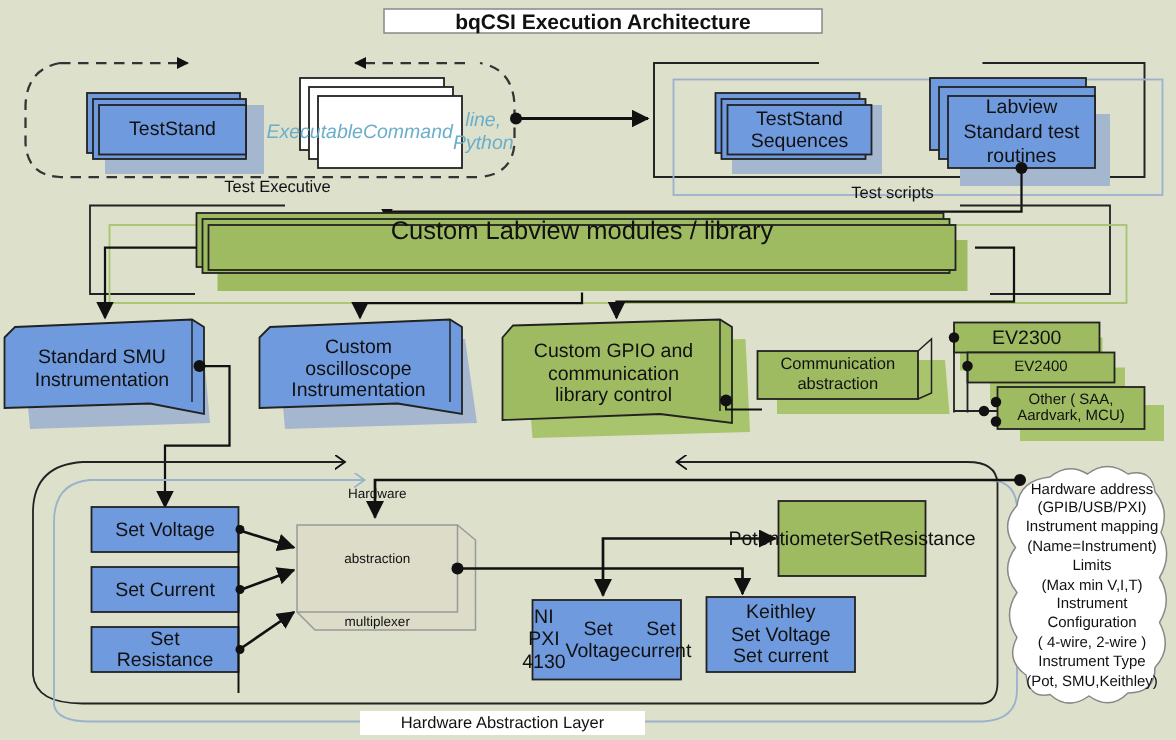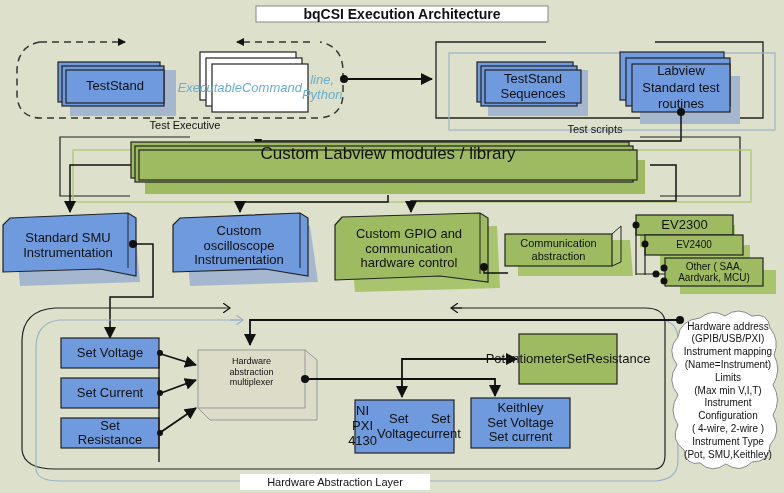--- a/index.html
+++ b/index.html
@@ -202,21 +202,21 @@
 
 <div class="lbl" style="left:173px;top:220px;width:132px;height:52px;flex-direction:column;font-size:13px;">
   <span>Custom</span>
   <span>oscilloscope</span>
   <span>Instrumentation</span>
 </div>
 
 <div class="lbl" style="left:335px;top:220px;width:148px;height:58px;flex-direction:column;font-size:13px;">
   <span>Custom GPIO and</span>
   <span>communication</span>
-  <span>hardware control</span>
+  <span>library control</span>
 </div>
 
 <div class="lbl" style="left:505px;top:234px;width:107px;height:32px;flex-direction:column;font-size:11px;">
   <span>Communication</span>
   <span>abstraction</span>
 </div>
 
 <div class="lbl" style="left:636px;top:215px;width:97px;height:20px;font-size:13px;">EV2300</div>
 <div class="lbl" style="left:645px;top:235px;width:98px;height:20px;font-size:10px;">EV2400</div>
 <div class="lbl" style="left:665px;top:258px;width:98px;height:28px;flex-direction:column;font-size:10px;">
@@ -224,21 +224,21 @@
   <span>Aardvark, MCU)</span>
 </div>
 
 <div class="lbl" style="left:61px;top:338px;width:98px;height:30px;font-size:13px;">Set Voltage</div>
 <div class="lbl" style="left:61px;top:378px;width:98px;height:30px;font-size:13px;">Set Current</div>
 <div class="lbl" style="left:61px;top:418px;width:98px;height:30px;flex-direction:column;font-size:13px;line-height:1.05;">
   <span>Set</span>
   <span>Resistance</span>
 </div>
 
-<div class="lbl" style="left:198px;top:352px;width:107px;height:40px;flex-direction:column;font-size:9px;">
+<div class="lbl" style="left:198px;top:352px;width:107px;height:40px;flex-direction:column;font-size:9px;gap:32px;">
   <span>Hardware</span>
   <span>abstraction</span>
   <span>multiplexer</span>
 </div>
 
 <div class="lbl" style="left:519px;top:334px;width:98px;height:50px;font-size:13px;">
   <span>Potentiometer</span>
   <span>Set</span>
   <span>Resistance</span>
 </div>

